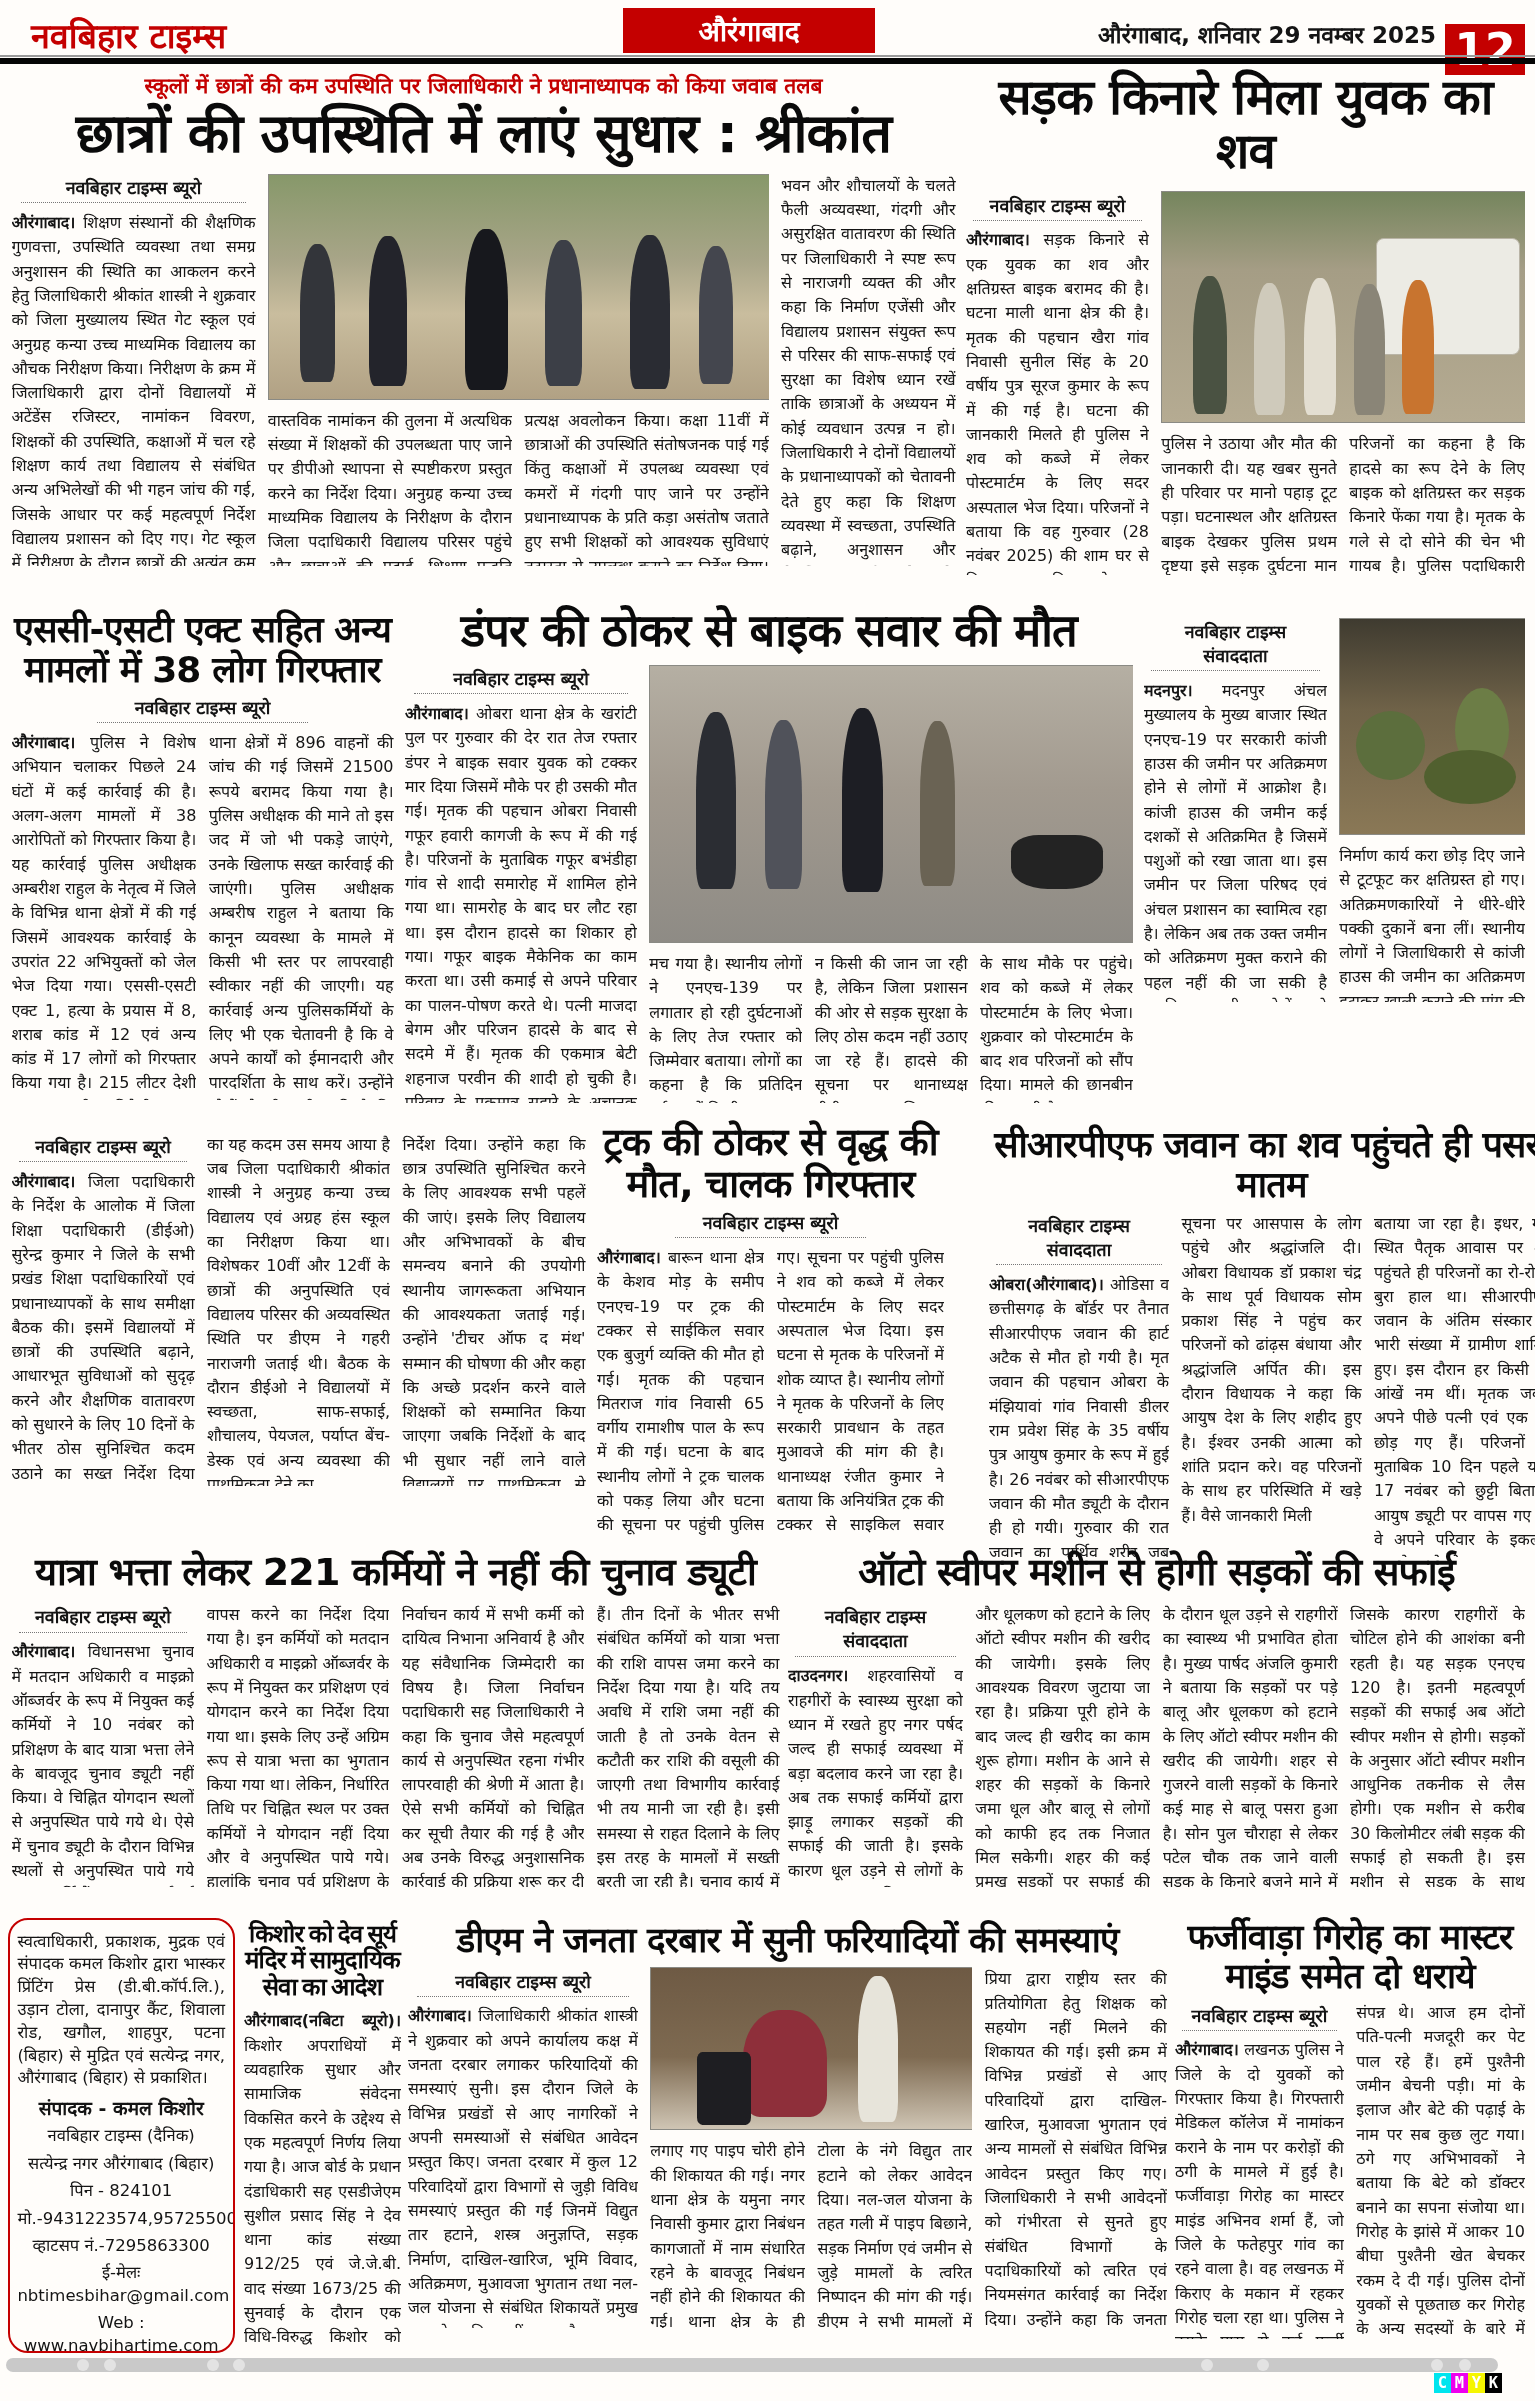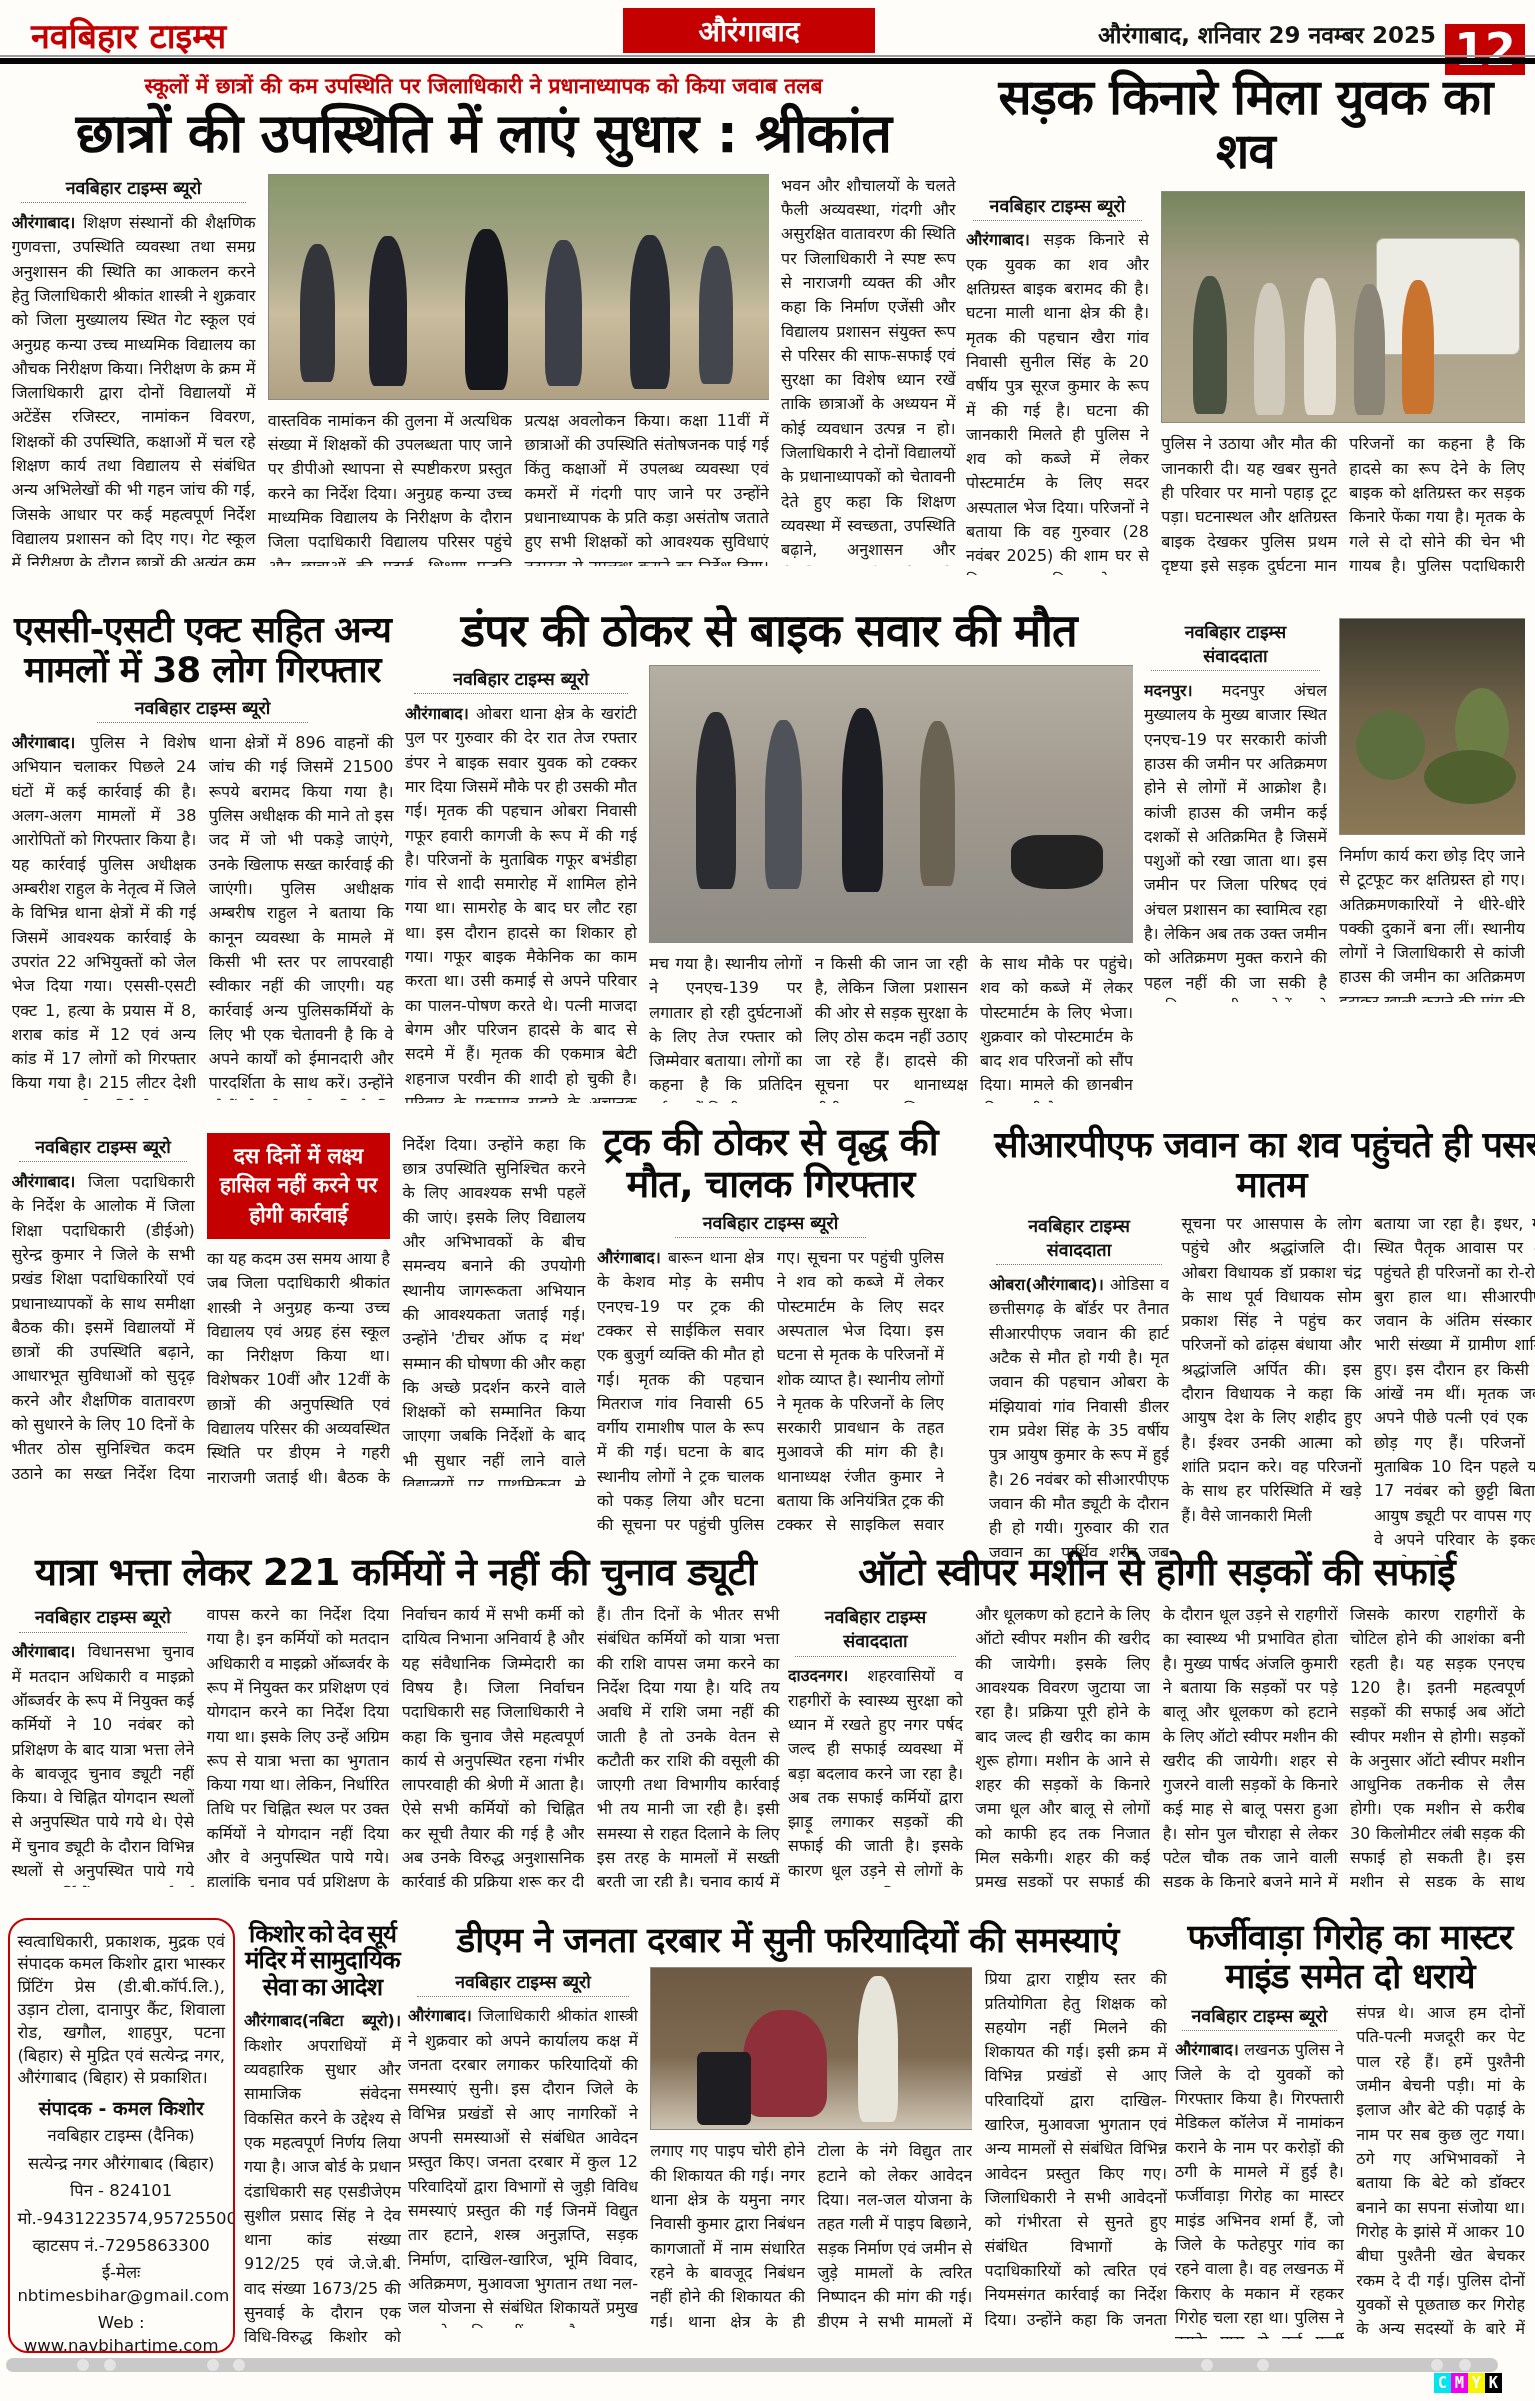--- a/index.html
+++ b/index.html
@@ -179,21 +179,20 @@
     </div>
   </div>
 
   <div class="art" style="left:11.5px;top:1125px;width:574px;">
     <div class="abody" style="height:353px;margin-top:7.7px;">
       <div class="col" style="flex:1;">
         <span class="byline">नवबिहार टाइम्स ब्यूरो</span>
         <p><span class="dl">औरंगाबाद।</span> <span>जिला पदाधिकारी के निर्देश के आलोक में जिला शिक्षा पदाधिकारी (डीईओ) सुरेन्द्र कुमार ने जिले के सभी प्रखंड शिक्षा पदाधिकारियों एवं प्रधानाध्यापकों के साथ समीक्षा बैठक की। इसमें विद्यालयों में छात्रों की उपस्थिति बढ़ाने, आधारभूत सुविधाओं को सुदृढ़ करने और शैक्षणिक वातावरण को सुधारने के लिए 10 दिनों के भीतर ठोस सुनिश्चित कदम उठाने का सख्त निर्देश दिया गया। इसे पूरा नहीं करने वाले प्रधानाध्यापकों समेत संबंधित शिक्षकों पर विभागीय दंडात्मक कार्रवाई करेगी। डीईओ</span></p>
       </div>
       <div class="col" style="flex:1;">
-        <div class="redbox">दस दिनों में लक्ष्य हासिल नहीं करने पर होगी कार्रवाई</div>
         <p>का यह कदम उस समय आया है जब जिला पदाधिकारी श्रीकांत शास्त्री ने अनुग्रह कन्या उच्च विद्यालय एवं अग्रह हंस स्कूल का निरीक्षण किया था। विशेषकर 10वीं और 12वीं के छात्रों की अनुपस्थिति एवं विद्यालय परिसर की अव्यवस्थित स्थिति पर डीएम ने गहरी नाराजगी जताई थी। बैठक के दौरान डीईओ ने विद्यालयों में स्वच्छता, साफ-सफाई, शौचालय, पेयजल, पर्याप्त बेंच-डेस्क एवं अन्य व्यवस्था की प्राथमिकता देने का</p>
       </div>
       <div class="col" style="flex:1;">
           <p>निर्देश दिया। उन्होंने कहा कि छात्र उपस्थिति सुनिश्चित करने के लिए आवश्यक सभी पहलें की जाएं। इसके लिए विद्यालय और अभिभावकों के बीच समन्वय बनाने की उपयोगी स्थानीय जागरूकता अभियान की आवश्यकता जताई गई। उन्होंने 'टीचर ऑफ द मंथ' सम्मान की घोषणा की और कहा कि अच्छे प्रदर्शन करने वाले शिक्षकों को सम्मानित किया जाएगा जबकि निर्देशों के बाद भी सुधार नहीं लाने वाले विद्यालयों पर प्राथमिकता से दंडात्मक कार्रवाई होगी। डीईओ ने सभी को समय निष्ठा से अपने कर्तव्यों के निर्वहन का निर्देश देने के साथ नियमित निगरानी रखने की भी बात कही।</p>
         </div>
     </div>
   </div>
 
   <div class="art" style="left:597px;top:1122px;width:347px;">
     <h1 class="hl" style="font-size:38px;">ट्रक की ठोकर से वृद्ध की मौत, चालक गिरफ्तार</h1>

